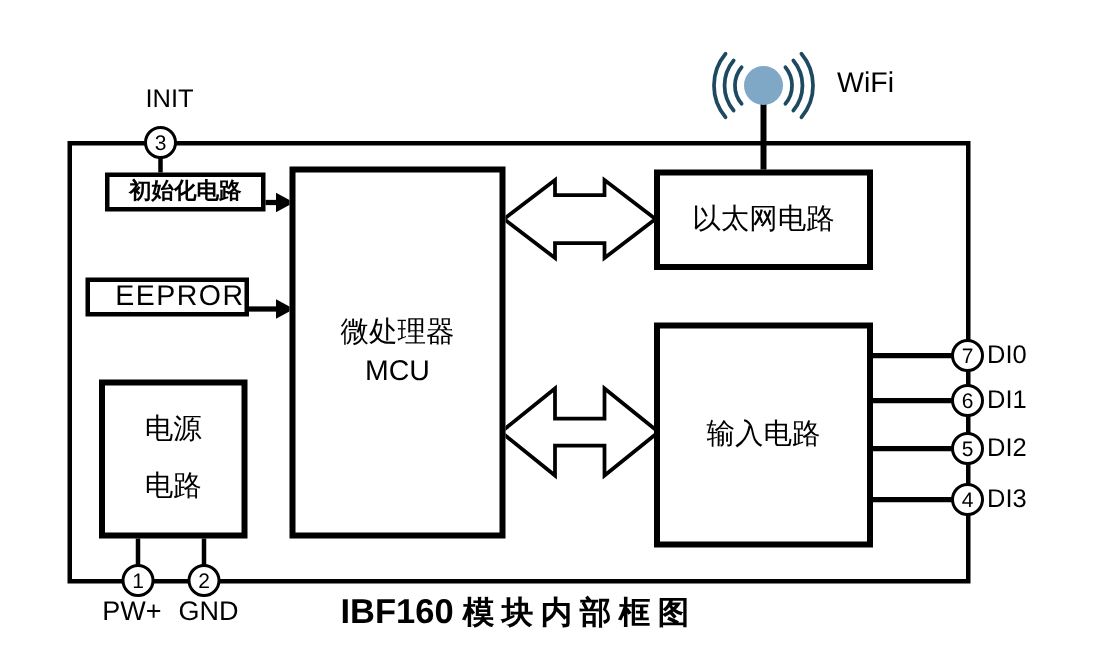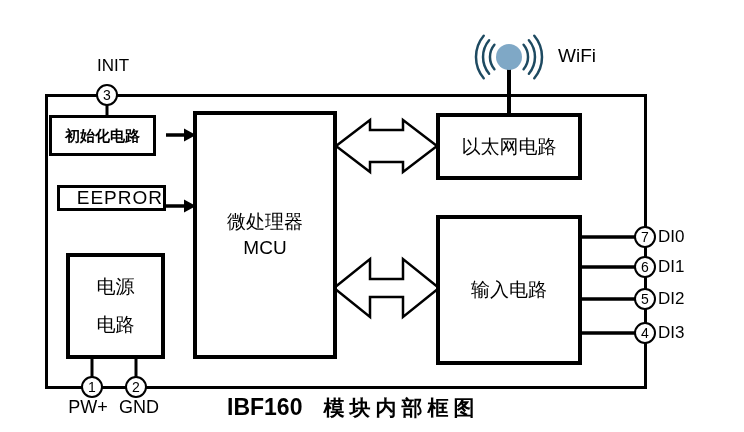--- a/index.html
+++ b/index.html
@@ -10,21 +10,21 @@
   .stage svg{position:absolute;left:0;top:0;}
   .outer-rect{
     position:absolute;left:45px;top:94px;width:602px;height:295px;
     border:3px solid #000;box-sizing:border-box;background:transparent;
   }
   .box{
     position:absolute;background:#fff;border:4px solid #000;box-sizing:border-box;
     display:flex;flex-direction:column;align-items:center;justify-content:center;
     text-align:center;line-height:26px;font-size:19px;
   }
-  .box-init{left:49px;top:115px;width:107px;height:41px;border-width:3px;font-size:15px;font-weight:bold;line-height:16px;}
+  .box-init{left:70px;top:115px;width:107px;height:26px;border-width:3px;font-size:15px;font-weight:bold;line-height:16px;}
   .box-eeprom{left:57px;top:185px;width:109px;height:26px;border-width:3px;font-size:19px;letter-spacing:1px;align-items:flex-end;}
   .box-mcu{left:193px;top:111px;width:144px;height:248px;}
   .box-ethernet{left:436px;top:113px;width:146px;height:67px;}
   .box-digital{left:436px;top:215px;width:146px;height:150px;}
   .box-power{left:66px;top:253px;width:99px;height:106px;font-size:19px;gap:12px;}
   .pin-circle{
     position:absolute;width:22px;height:22px;border:2.5px solid #000;border-radius:50%;
     background:#fff;box-sizing:border-box;display:flex;align-items:center;justify-content:center;
     font-size:14px;
   }
@@ -37,21 +37,21 @@
   .pc4{left:634px;top:322px;}
   .lbl{position:absolute;white-space:nowrap;}
   .lbl-init{left:86px;top:56px;width:54px;text-align:center;font-size:17px;}
   .lbl-wifi{left:558px;top:45px;font-size:19px;}
   .lbl-pw{left:61px;top:397px;width:54px;text-align:center;font-size:18px;}
   .lbl-gnd{left:112px;top:397px;width:54px;text-align:center;font-size:18px;}
   .lbl-di{left:658px;font-size:17px;}
   .di0{top:227px;} .di1{top:257px;} .di2{top:289px;} .di3{top:323px;}
   .caption{position:absolute;left:227px;top:394px;font-weight:bold;white-space:nowrap;}
   .caption .model{font-size:23px;}
-  .caption .rest{font-size:21px;letter-spacing:5px;margin-left:21px;}
+  .caption .rest{font-size:21px;letter-spacing:5px;margin-left:6px;}
 </style>
 </head>
 <body>
 
 <div class="stage">
 
   <svg width="744" height="432" viewBox="0 0 744 432">
 
     <line x1="107" y1="96" x2="107" y2="117" stroke="#000" stroke-width="3"></line>
 

